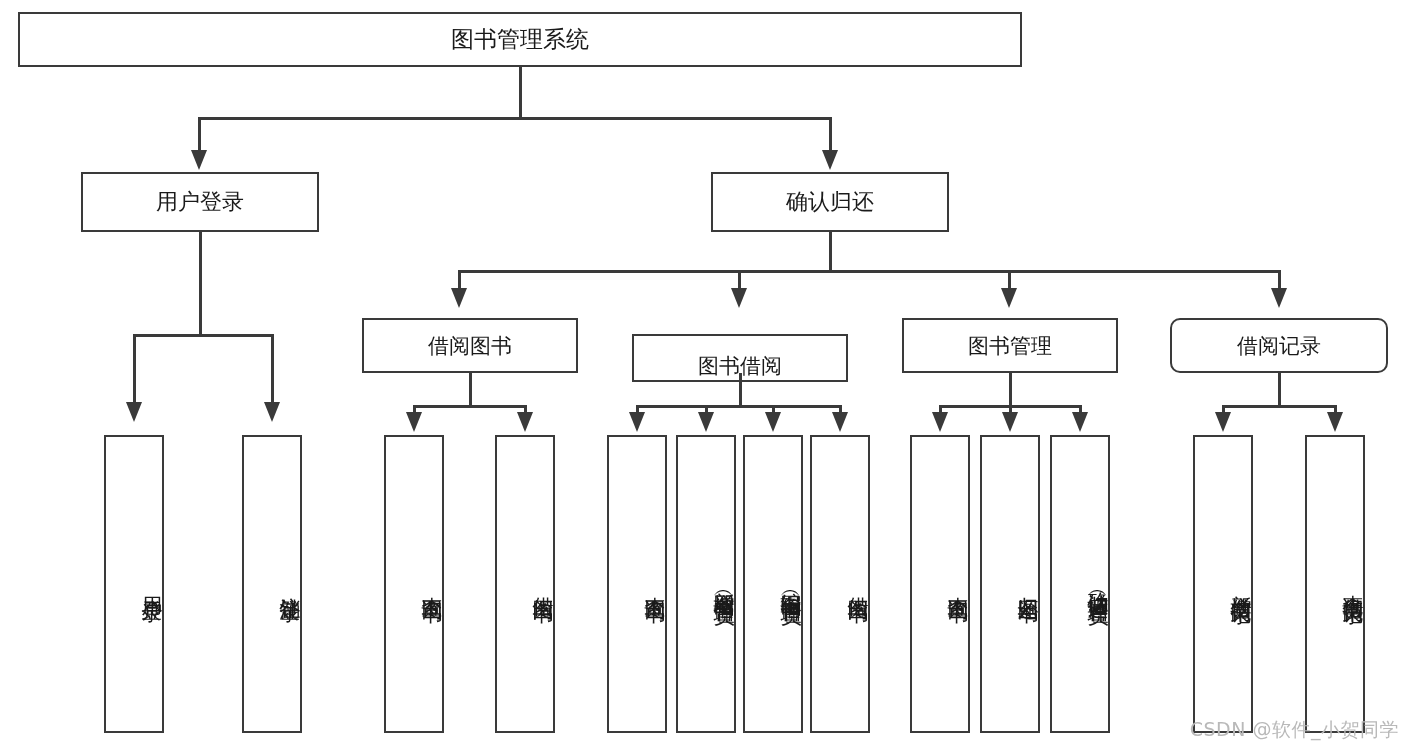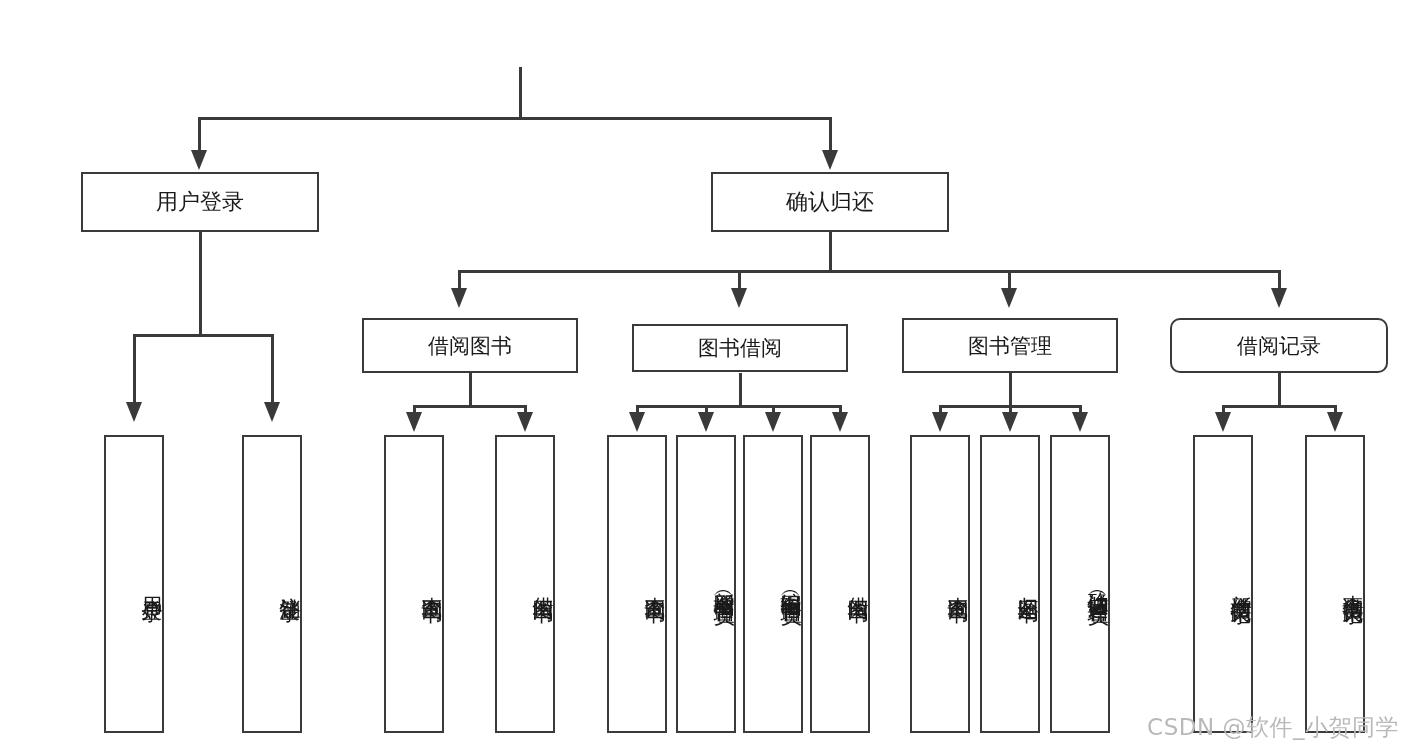--- a/index.html
+++ b/index.html
@@ -64,32 +64,35 @@
     height: 0;
     border-left: 8px solid transparent;
     border-right: 8px solid transparent;
     border-top: 20px solid #3a3a3a;
   }
   
   #watermark {
     position: absolute;
     right: 6px;
     bottom: 4px;
-    font-size: 23px;
+    font-size: 19px;
     color: #b9b9b9;
     letter-spacing: 0.5px;
     white-space: nowrap;
     pointer-events: none;
   }
 </style>
 </head>
 <body>
 
 <div id="canvas">
 
+  <div class="node root" style="left:18px; top:12px; width:1004px; height:55px;">
+    <span class="lbl">图书管理系统</span>
+  </div>
 
   <div class="vline" style="left:519px; top:67px; height:52px;"></div>
 
   <div class="hline" style="left:198px; top:117px; width:633px;"></div>
 
   <div class="vline" style="left:198px; top:117px; height:36px;"></div>
   <div class="arrow" style="left:191px; top:150px;"></div>
 
   <div class="vline" style="left:829px; top:117px; height:36px;"></div>
   <div class="arrow" style="left:822px; top:150px;"></div>
@@ -127,21 +130,21 @@
 
   <div class="vline" style="left:1008px; top:270px; height:22px;"></div>
   <div class="arrow" style="left:1001px; top:288px;"></div>
 
   <div class="vline" style="left:1278px; top:270px; height:22px;"></div>
   <div class="arrow" style="left:1271px; top:288px;"></div>
 
   <div class="node level3" style="left:362px; top:318px; width:216px; height:55px;">
     <span class="lbl">借阅图书</span>
   </div>
-  <div class="node level3" style="left:632px; top:324px; width:216px; height:48px;">
+  <div class="node level3" style="left:632px; top:334px; width:216px; height:48px;align-items:flex-end;">
     <span class="lbl">图书借阅</span>
   </div>
   <div class="node level3" style="left:902px; top:318px; width:216px; height:55px;">
     <span class="lbl">图书管理</span>
   </div>
   <div class="node level3" style="left:1170px; top:318px; width:218px; height:55px;border-radius:10px;">
     <span class="lbl">借阅记录</span>
   </div>
 
   <div class="vline" style="left:469px; top:373px; width:2.5px; height:34px;"></div>

